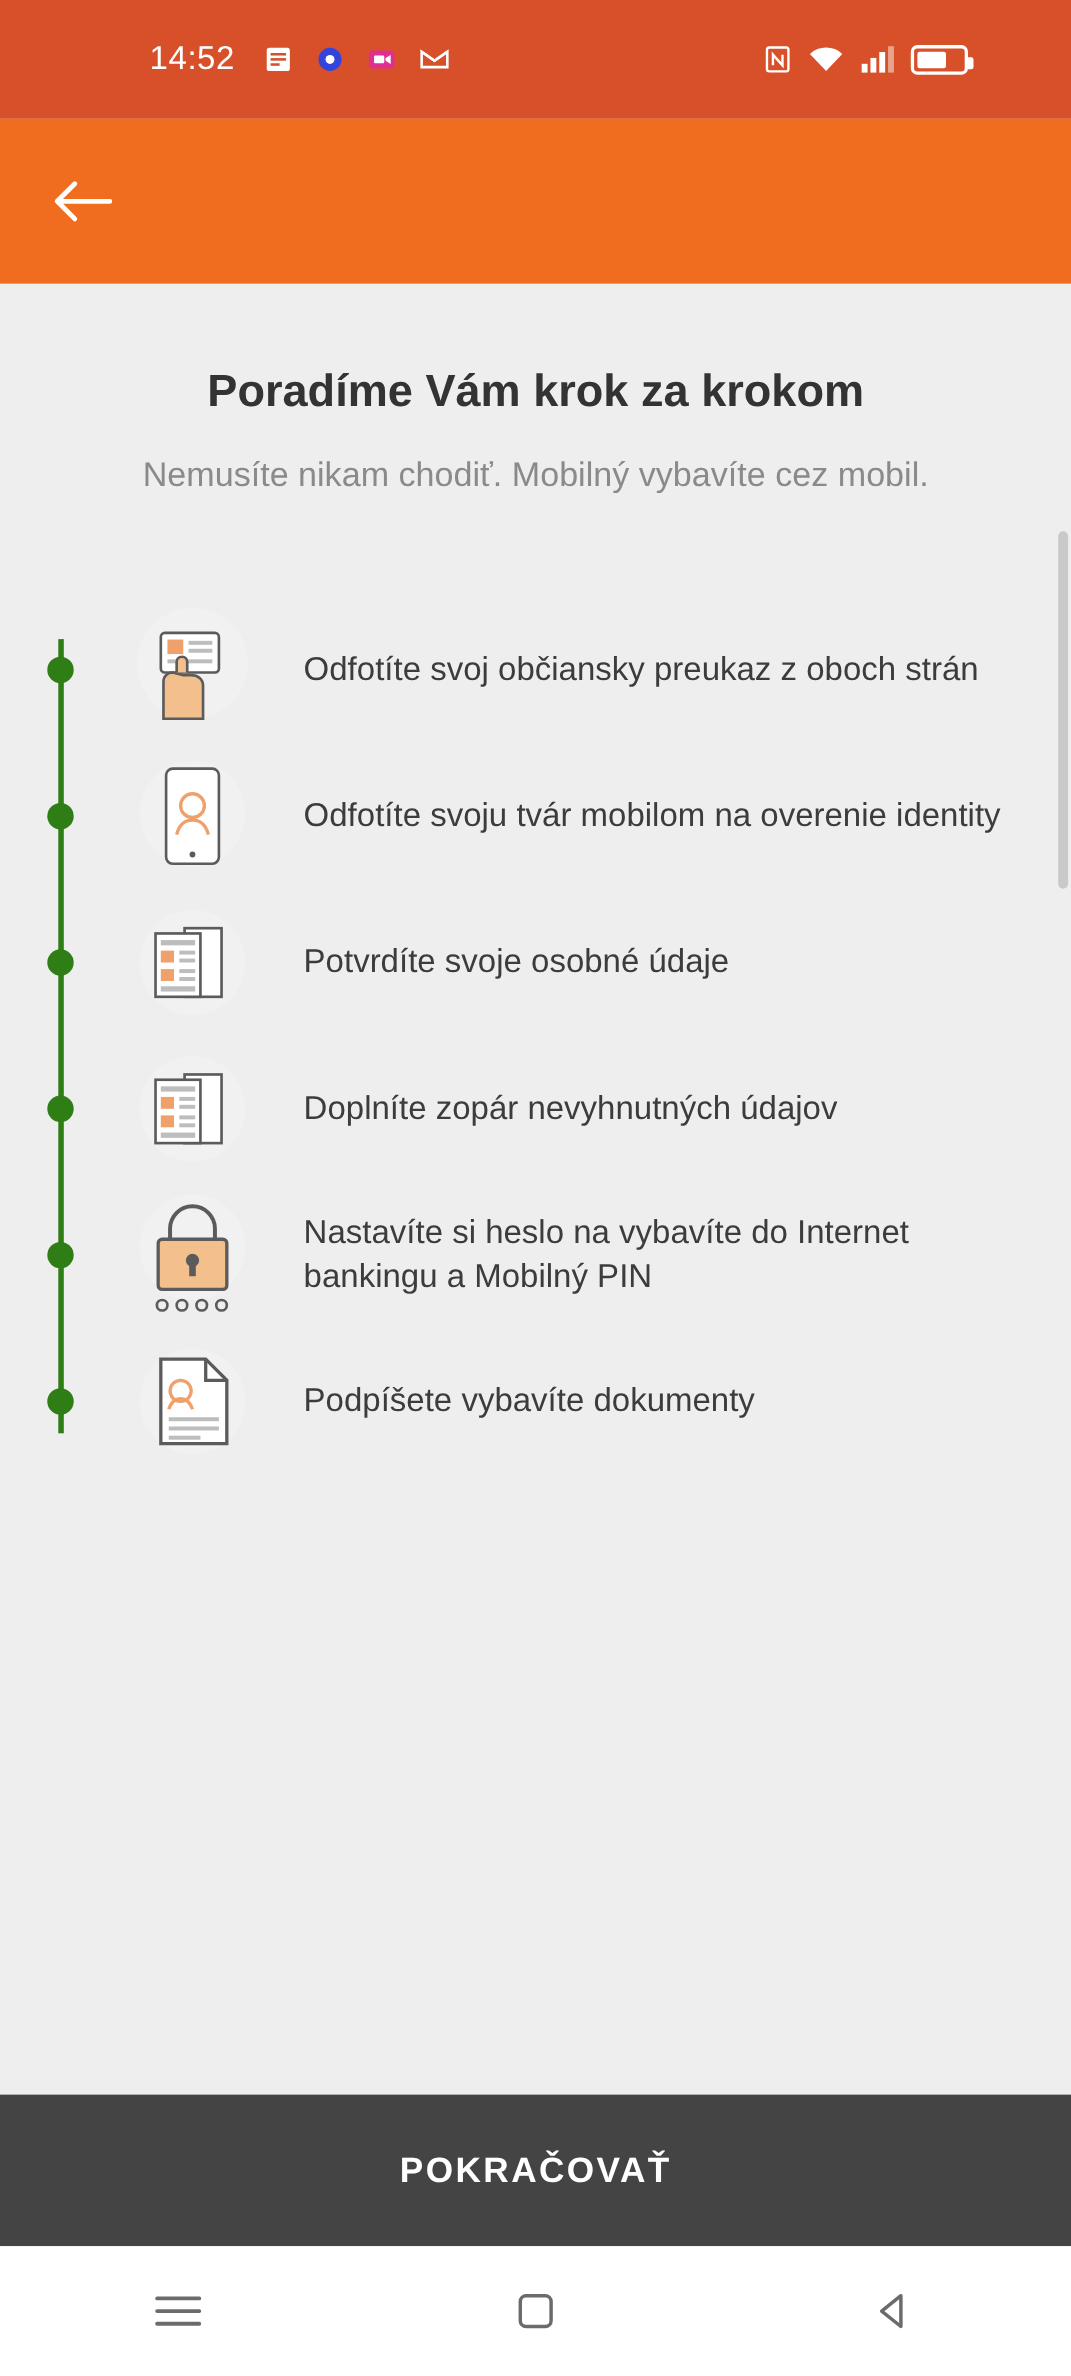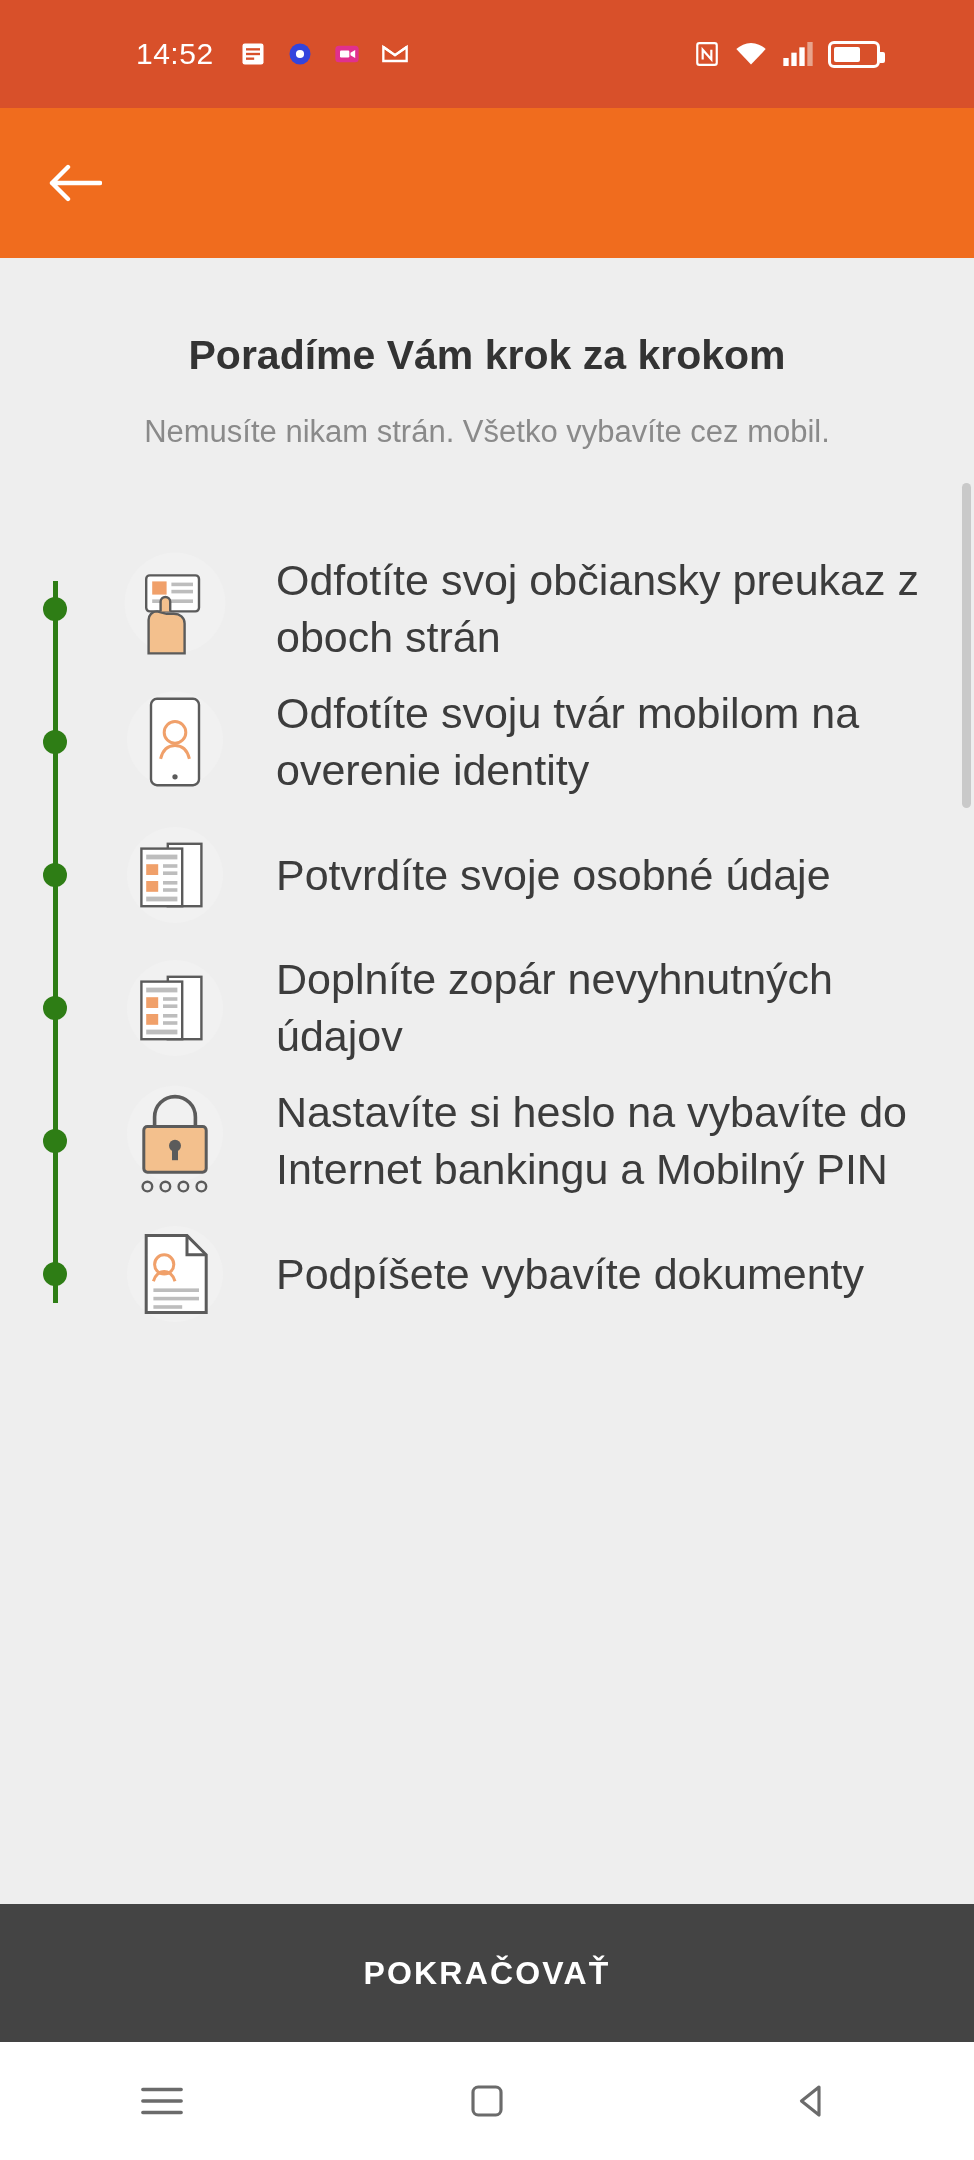--- a/index.html
+++ b/index.html
@@ -173,21 +173,21 @@
   }
   .icon-wrap {
     width: 130px;
     flex: 0 0 130px;
     height: 130px;
     display: flex;
     align-items: center;
     justify-content: center;
   }
   .step-text {
-    font-size: 43px;
+    font-size: 30px;
     color: #3c3c3c;
     line-height: 1.33;
     margin-left: 36px;
     padding-right: 24px;
   }
 
   
   .cta {
     height: 138px;
     background: #444444;
@@ -275,21 +275,21 @@
       <svg width="54" height="40" viewBox="0 0 27 20">
         <path d="M10 2L2 10l8 8M2 10h24" fill="none" stroke="#ffffff" stroke-width="2.2" stroke-linecap="round" stroke-linejoin="round"></path>
       </svg>
     </div>
   </div>
 
   <div class="content">
     <div class="scrollbar"></div>
 
     <div class="headline">Poradíme Vám krok za krokom</div>
-    <div class="subhead">Nemusíte nikam strán. Všetko vybavíte cez mobil.</div>
+    <div class="subhead">Nemusíte nikam chodiť. Mobilný vybavíte cez mobil.</div>
 
     <div class="steps">
       <div class="rail"></div>
 
       <div class="step">
         <div class="dot-wrap">
             <div class="dot"></div>
           </div>
         <div class="icon-wrap">
           <svg width="120" height="120" viewBox="0 0 100 100">

